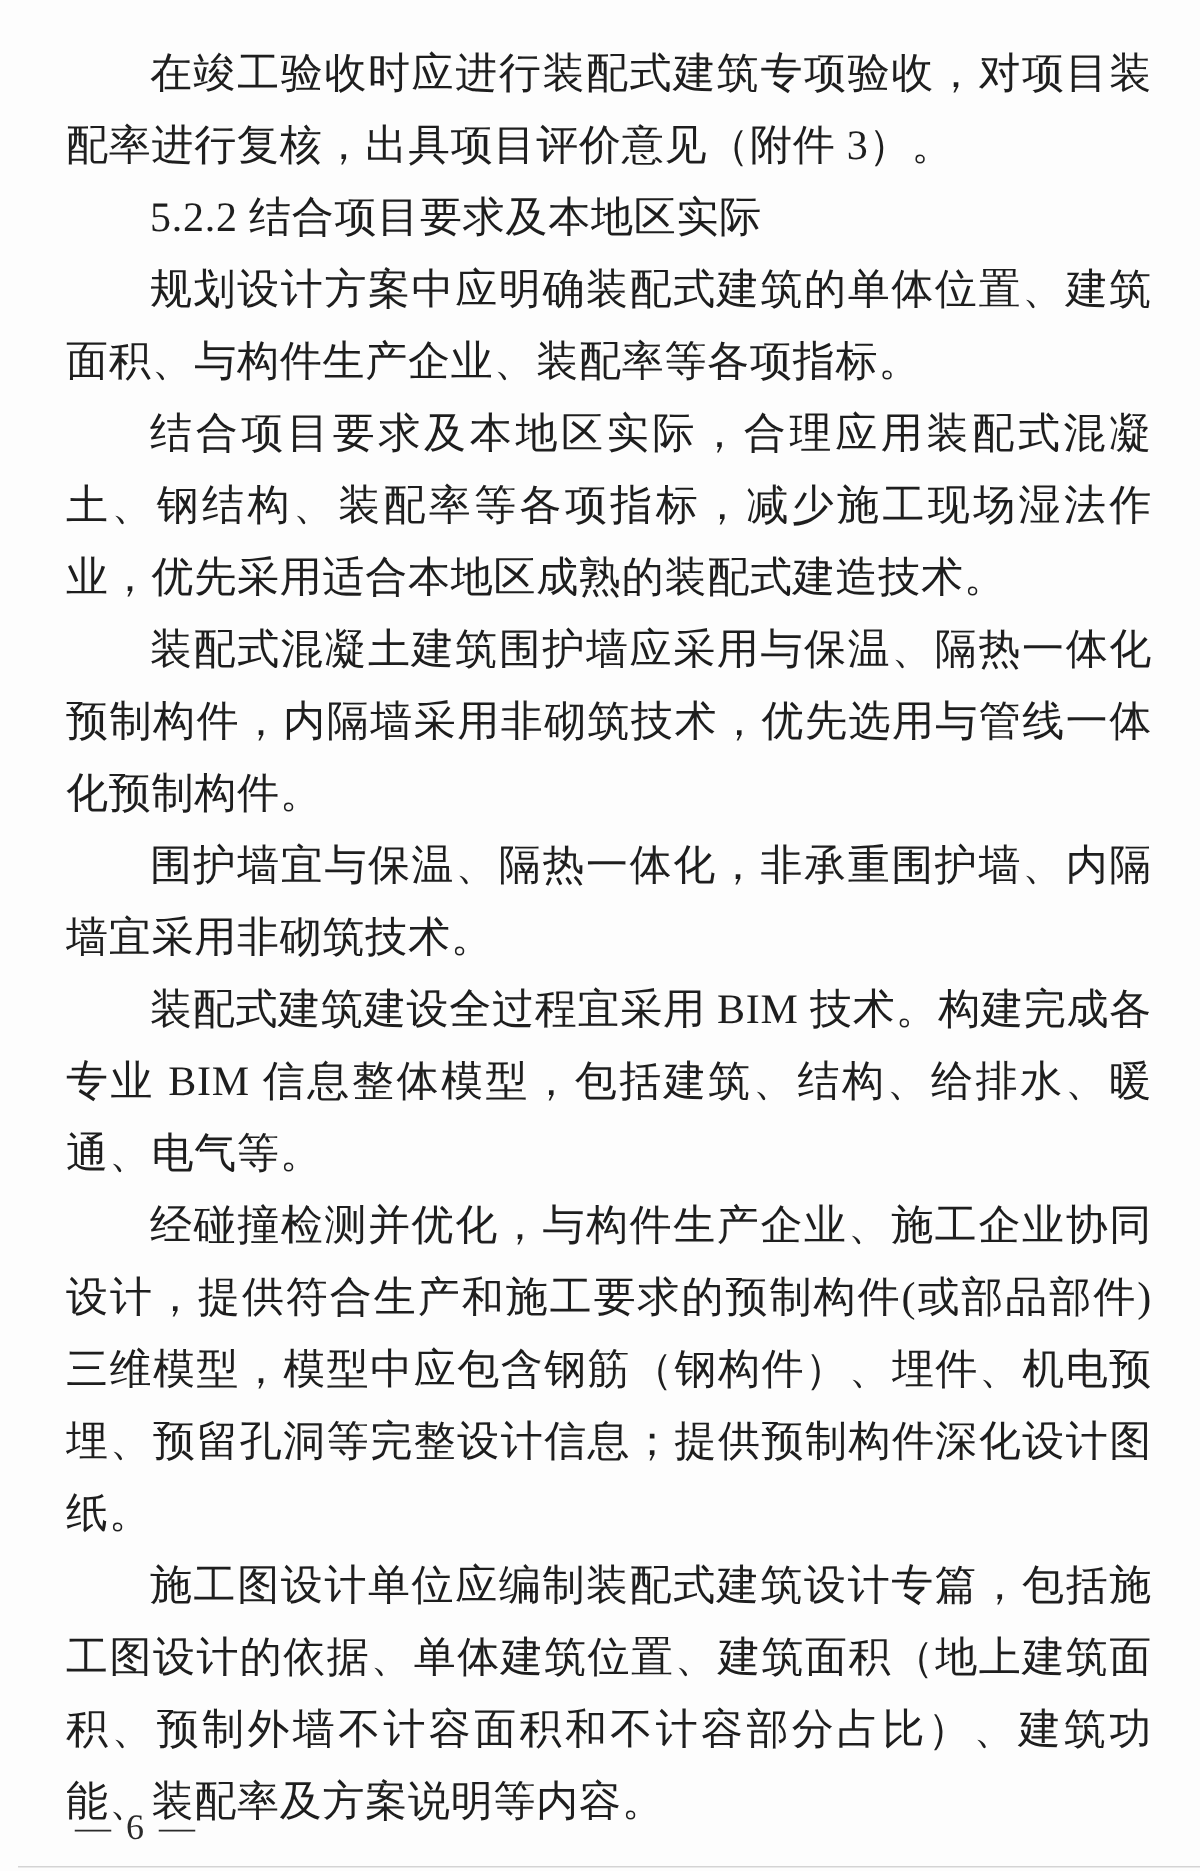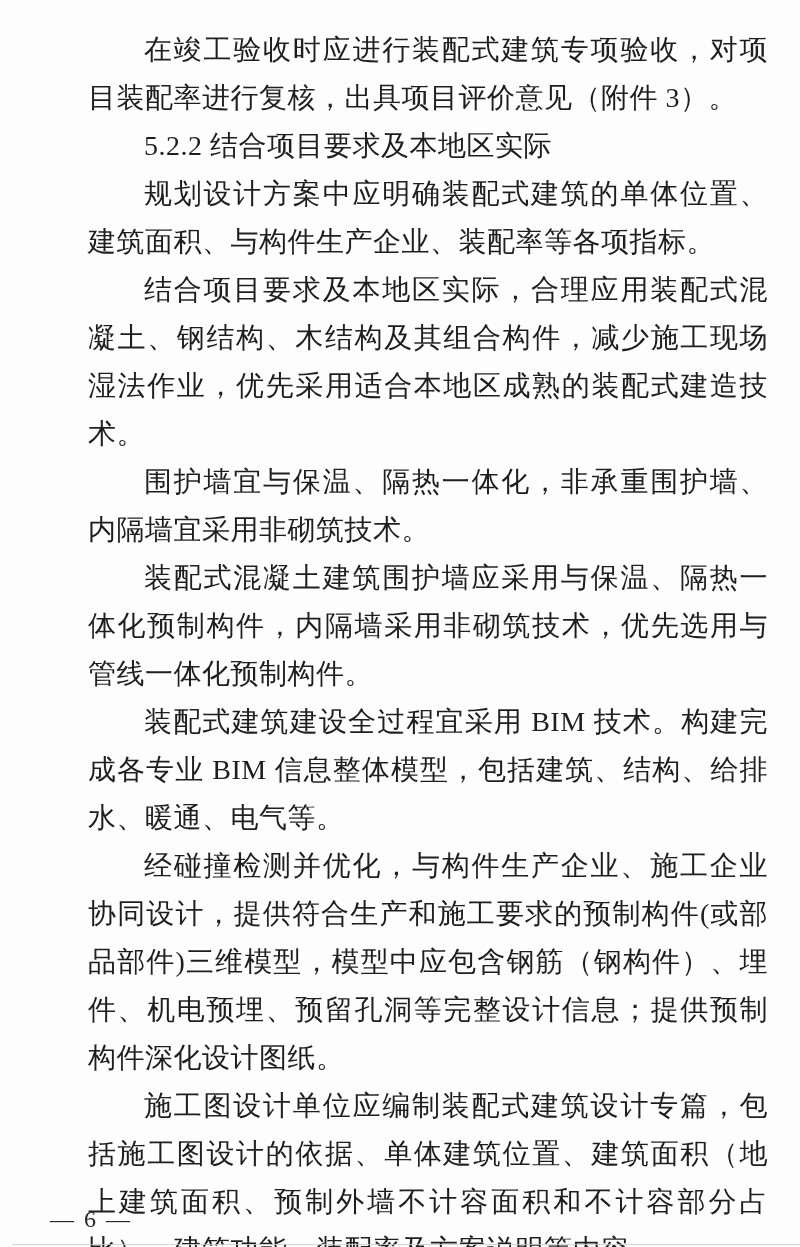--- a/index.html
+++ b/index.html
@@ -29,21 +29,20 @@
   .para {
     font-size: 28px;
     line-height: 48px;
     text-align: justify;
     text-justify: inter-ideograph;
     letter-spacing: 0.5px;
     margin: 0;
   }
   .para.indent {
     text-indent: 2em;
-    margin-left: 44px;
   }
   .footer {
     position: absolute;
     left: 50px;
     bottom: 14px;
     font-size: 24px;
     color: #2a2a2a;
     letter-spacing: 2px;
   }
   .scan-edge {
@@ -57,23 +56,23 @@
   }
 </style>
 </head>
 <body>
 
 <div class="page">
   <div class="content">
     <p class="para indent">在竣工验收时应进行装配式建筑专项验收，对项目装配率进行复核，出具项目评价意见（附件 3）。</p>
     <p class="para indent">5.2.2 结合项目要求及本地区实际</p>
     <p class="para indent">规划设计方案中应明确装配式建筑的单体位置、建筑面积、与构件生产企业、装配率等各项指标。</p>
-    <p class="para indent">结合项目要求及本地区实际，合理应用装配式混凝土、钢结构、木结构及其组合构件，减少施工现场湿法作业，优先采用适合本地区成熟的装配式建造技术。</p>
+    <p class="para indent">结合项目要求及本地区实际，合理应用装配式混凝土、钢结构、装配率等各项指标，减少施工现场湿法作业，优先采用适合本地区成熟的装配式建造技术。</p>
+    <p class="para indent">装配式混凝土建筑围护墙应采用与保温、隔热一体化预制构件，内隔墙采用非砌筑技术，优先选用与管线一体化预制构件。</p>
     <p class="para indent">围护墙宜与保温、隔热一体化，非承重围护墙、内隔墙宜采用非砌筑技术。</p>
-    <p class="para indent">装配式混凝土建筑围护墙应采用与保温、隔热一体化预制构件，内隔墙采用非砌筑技术，优先选用与管线一体化预制构件。</p>
     <p class="para indent">装配式建筑建设全过程宜采用 BIM 技术。构建完成各专业 BIM 信息整体模型，包括建筑、结构、给排水、暖通、电气等。</p>
     <p class="para indent">经碰撞检测并优化，与构件生产企业、施工企业协同设计，提供符合生产和施工要求的预制构件(或部品部件)三维模型，模型中应包含钢筋（钢构件）、埋件、机电预埋、预留孔洞等完整设计信息；提供预制构件深化设计图纸。</p>
     <p class="para indent">施工图设计单位应编制装配式建筑设计专篇，包括施工图设计的依据、单体建筑位置、建筑面积（地上建筑面积、预制外墙不计容面积和不计容部分占比）、建筑功能、装配率及方案说明等内容。</p>
   </div>
 
   <div class="footer">— 6 —</div>
   <div class="scan-edge"></div>
 </div>
 
 </body></html>

